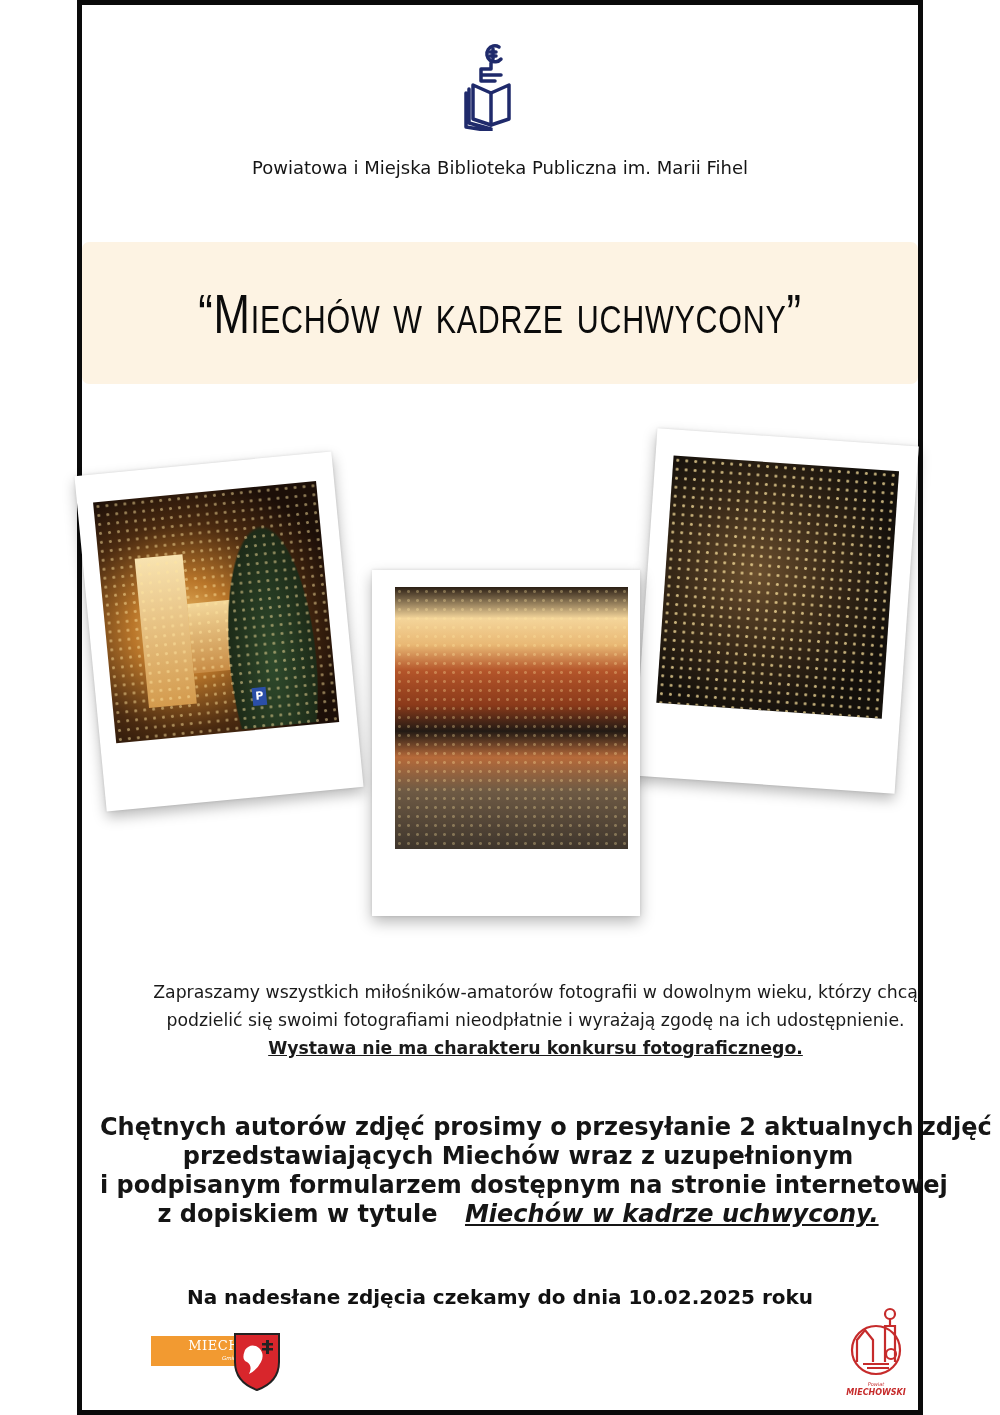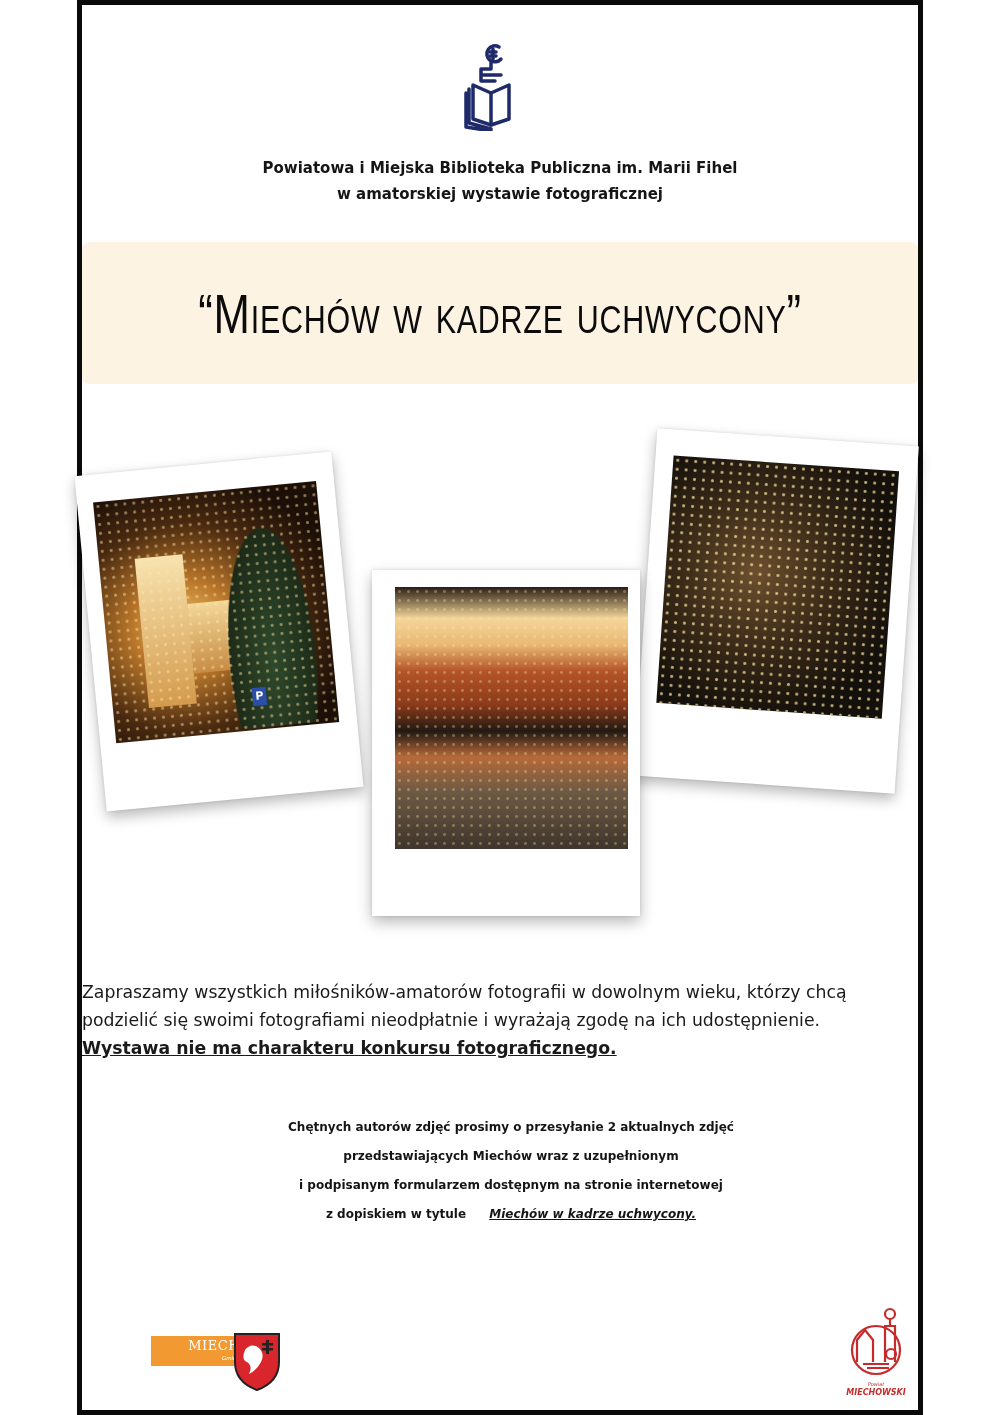--- a/index.html
+++ b/index.html
@@ -1,40 +1,40 @@
 <!DOCTYPE html>
 <html><head>
 <meta charset="utf-8">
 <style>
   html, body { margin:0; padding:0; background:#ffffff; }
   body { width:1000px; height:1415px; position:relative; overflow:hidden; font-family:"DejaVu Sans", sans-serif; color:#111; }
   .poster { position:absolute; left:77px; top:0; width:836px; height:1405px; border:5px solid #0a0a0a; border-top-width:5px; background:#fff; box-sizing:content-box; }
   .abs { position:absolute; }
   .logo { left:381px; top:36px; width:60px; height:90px; }
-  .intro { left:0; top:150px; width:836px; text-align:center; font-weight:bold; font-size:15px; line-height:26px; color:#151515; }
+  .intro { left:0; top:150px; width:836px; text-align:center; font-weight:normal; font-size:18px; line-height:26px; color:#151515; }
   .intro div { white-space:nowrap; }
   .banner { left:0; top:237px; width:836px; height:142px; background:#fdf3e3;border-radius:7px; }
   .banner-title { position:absolute; left:0; top:40px; width:100%; text-align:center; font-family:"Liberation Sans Narrow","Liberation Sans", sans-serif; font-size:56px; line-height:64px; letter-spacing:1px; color:#0b0b0b; transform:scaleX(0.78); transform-origin:center; white-space:nowrap; font-variant:small-caps; }
   .photo { position:absolute; background:#fff; box-shadow:0 6px 14px rgba(0,0,0,0.28), 0 0 3px rgba(0,0,0,0.12); }
   .photo .img { position:absolute; overflow:hidden; }
   .p1 { left:8px; top:458px; width:258px; height:337px; transform:rotate(-5.5deg); }
   .p1 .img { left:16px; top:28px; width:224px; height:242px; background:radial-gradient(ellipse at 35% 55%, #f1c26a 0%, #b9762a 25%, #4a2a10 55%, #1c0f08 80%); }
   .p3 { left:563px; top:432px; width:262px; height:348px; transform:rotate(4deg); }
   .p3 .img { left:18px; top:26px; width:226px; height:248px; background:radial-gradient(ellipse at 40% 45%, #6b4f2e 0%, #3a2a18 40%, #14100b 75%); }
   .p2 { left:290px; top:565px; width:268px; height:346px; }
   .p2 .img { left:23px; top:17px; width:233px; height:262px; background:linear-gradient(180deg,#2a1e14 0%, #f4d59a 12%, #e9b874 22%, #b4552a 32%, #8b3a1a 45%, #221a14 55%, #b66a3a 65%, #6e5a44 78%, #3e352c 100%); }
   .lights { position:absolute; inset:0; background-image:radial-gradient(circle, rgba(255,230,160,0.9) 0 1px, transparent 2px); background-size:9px 9px; opacity:0.55; }
   .tree { position:absolute; right:10px; top:20px; width:100px; height:220px; background:radial-gradient(ellipse at 50% 70%, #2f4a2c 0%, #1d2b18 60%, transparent 62%); }
   .tower { position:absolute; left:36px; top:60px; width:48px; height:150px; background:linear-gradient(180deg,#f8e3b0,#d39a4d); }
   .church { position:absolute; left:84px; top:110px; width:80px; height:70px; background:linear-gradient(180deg,#f3d79a,#c78b44); }
   .parking { position:absolute; left:140px; top:200px; width:14px; height:18px; background:#2b4fa8; color:#fff; font-size:11px; font-weight:bold; text-align:center; line-height:18px; }
-  .desc { left:0; top:973px; width:907px; font-size:17.3px; line-height:28px; color:#1a1a1a; }
+  .desc { left:0; top:973px; width:907px; text-align:center; font-size:17.3px; line-height:28px; color:#1a1a1a; }
   .desc div { white-space:nowrap; }
   .desc .em { font-weight:bold; text-decoration:underline; }
-  .req { left:11px; top:1108px; width:836px; text-align:center; font-size:12px; line-height:29px; font-weight:bold; color:#151515; }
+  .req { left:18px; top:1108px; width:836px; text-align:center; font-size:24px; line-height:29px; font-weight:bold; color:#151515; }
   .req div { white-space:nowrap; }
   .req .link { text-decoration:underline; font-weight:normal; }
   .req .it { font-style:italic; text-decoration:underline;margin-left:19px; }
   .deadline { left:0; top:1277px; width:836px; text-align:center; font-size:20px; font-weight:bold; line-height:30px; white-space:nowrap; }
   .miechow { left:27px; top:1331px; width:120px; height:30px; background:#f29a31; color:#fff;margin-left:42px; }
   .miechow .n { position:absolute; right:6px; top:2px; font-family:"DejaVu Serif", serif; font-size:13px; letter-spacing:0.5px; }
   .miechow .s { position:absolute; right:8px; top:19px; font-size:5.5px; font-style:italic; }
   .shield { left:151px; top:1327px; width:48px; height:60px; }
   .powiat { left:759px; top:1297px; width:70px; height:98px;font-style:italic; }
   .powiat .lbl1 { position:absolute; left:0; width:100%; top:79px; text-align:center; color:#c62b2b; font-size:5px; }
@@ -53,21 +53,20 @@
         <path d="M28 22 v6 h-10 v6 h20 M18 34 v6 h14"></path>
         <path d="M10 44 l18 8 l18 -8 v34 l-18 6 l-18 -6 z"></path>
         <path d="M28 52 v32"></path>
         <path d="M6 48 v34 l22 6 M3 52 v34 l25 4"></path>
       </g>
     </svg>
   </div>
 
   <div class="abs intro">
     <div>Powiatowa i Miejska Biblioteka Publiczna im. Marii Fihel</div>
-    <div>w amatorskiej wystawie fotograficznej</div>
   </div>
 
   <div class="abs banner">
     <div class="banner-title">“Miechów w kadrze uchwycony”</div>
   </div>
 
   <div class="photo p1">
     <div class="img">
       <div class="tower"></div>
         <div class="church"></div>
@@ -95,20 +94,21 @@
     <div class="em">Wystawa nie ma charakteru konkursu fotograficznego.</div>
   </div>
 
   <div class="abs req">
     <div>Chętnych autorów zdjęć prosimy o przesyłanie 2 aktualnych zdjęć</div>
     <div>przedstawiających Miechów wraz z uzupełnionym</div>
     <div>i podpisanym formularzem dostępnym na stronie internetowej</div>
     <div><span>z dopiskiem w tytule </span><span class="it">Miechów w kadrze uchwycony.</span></div>
   </div>
 
+  <div class="abs deadline">Na nadesłane zdjęcia czekamy do dnia 10.02.2025 roku</div>
 
   <div class="abs miechow">
     <span class="n">MIECHÓW</span>
     <span class="s">Gmina i Miasto</span>
   </div>
   <div class="abs shield">
     <svg width="48" height="60" viewBox="0 0 48 60">
       <path d="M2 2 h44 v28 q0 20 -22 28 q-22 -8 -22 -28 z" fill="#d8262c" stroke="#222" stroke-width="2"></path>
       <path d="M12 18 q6 -8 14 -2 q6 6 2 14 q-4 8 -12 12 q4 -8 -2 -12 q-6 -2 -2 -12z" fill="#fff"></path>
       <rect x="33" y="8" width="3" height="14" fill="#222"></rect>

